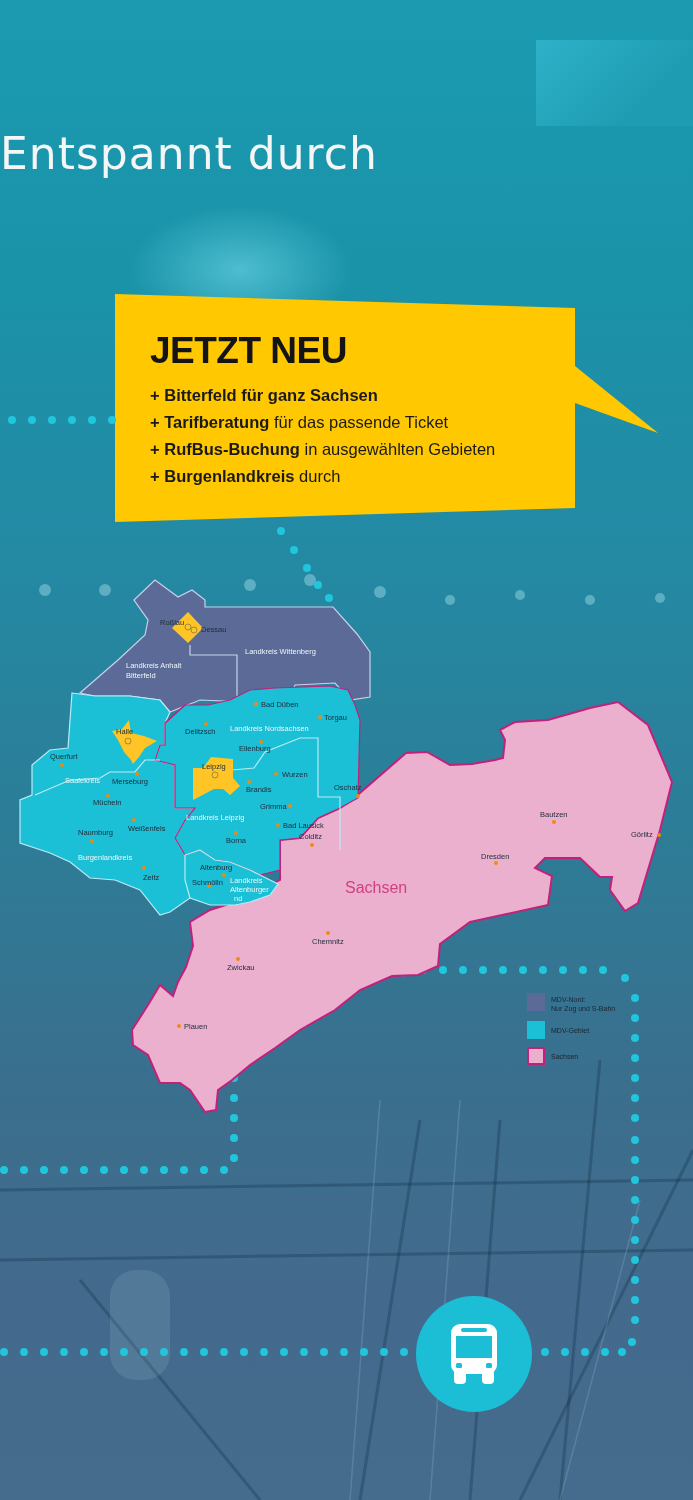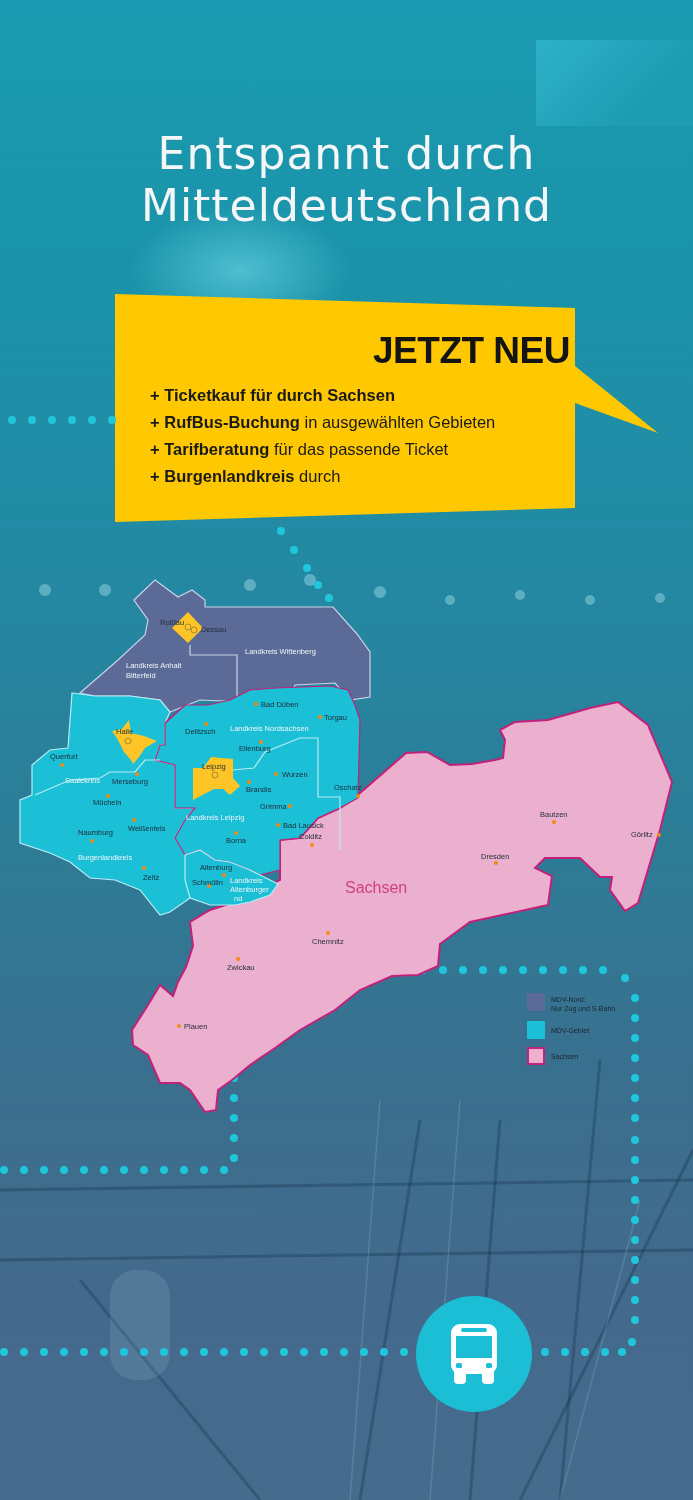--- a/index.html
+++ b/index.html
@@ -11,27 +11,27 @@
   .bg-glow {
     position: absolute; left: 120px; top: 200px; width: 240px; height: 140px;
     background: radial-gradient(ellipse at center, rgba(120,225,240,0.55) 0%, rgba(120,225,240,0) 65%);
   }
   .bg-corner {
     position: absolute; left: 536px; top: 40px; width: 157px; height: 86px;
     background: linear-gradient(135deg, #2eb2c9 0%, #1e9cb2 70%);
   }
   .bg-rails { position: absolute; left: 0; top: 0; width: 693px; height: 1500px; }
   .title {
-    position: absolute; left: 0; top: 128px; width: 693px; text-align: center;
+    position: absolute; left: 0; top: 128px; width: 693px; 
     color: #f4f6f7; font-family: "DejaVu Sans", sans-serif; font-size: 44px; line-height: 52px;
     letter-spacing: 1px; font-weight: normal;
   }
   .bubble { position: absolute; left: 113px; top: 290px; }
   .bubble-content { position: absolute; left: 150px; top: 330px; width: 420px; }
-  .bubble-head { font-family: "Liberation Sans", sans-serif; font-weight: bold; font-size: 37px; color: #141414; letter-spacing: -0.5px; margin: 0 0 10px 8px; text-align: right; }
+  .bubble-head { font-family: "Liberation Sans", sans-serif; font-weight: bold; font-size: 37px; color: #141414; letter-spacing: -0.5px; margin: 0 0 10px 0; }
   .feat { font-family: "Liberation Sans", sans-serif; font-size: 16.5px; color: #1a1a1a; line-height: 27px; white-space: nowrap; }
   .feat b { font-weight: bold; }
   .map { position: absolute; left: 0; top: 0; width: 693px; height: 1500px; }
   .lbl { font-family: "Liberation Sans", sans-serif; font-size: 7.5px; fill: #1f2b3a; }
   .lbl-w { font-family: "Liberation Sans", sans-serif; font-size: 7.5px; fill: #eef6f8; }
   .sachsen-lbl { font-family: "Liberation Sans", sans-serif; font-size: 16px; fill: #d0407f; }
   .legend { position: absolute; left: 527px; top: 993px; }
   .leg-row { display: flex; align-items: flex-start; margin-bottom: 8px; }
   .leg-sw { width: 18px; height: 18px; margin-right: 6px; box-sizing: border-box; flex: none; }
   .leg-txt { font-family: "Liberation Sans", sans-serif; font-size: 7px; color: #1b2530; line-height: 9px; padding-top: 2px; }
@@ -72,31 +72,30 @@
       <circle cx="520" cy="595" r="5"></circle>
         <circle cx="590" cy="600" r="5"></circle>
         <circle cx="660" cy="598" r="5"></circle>
     </g>
   </svg>
   <div class="bg-glow"></div>
   <div class="bg-corner"></div>
 
   <h1 class="title" style="margin:0;">
     <span>Entspannt durch</span><br>
-    <span>Mitteldeutschland</span>
   </h1>
 
   <svg class="bubble" width="560" height="240" viewBox="0 0 560 240">
     <polygon points="2,4 462,18 462,76 545,143 462,113 462,218 2,232" fill="#ffc800"></polygon>
   </svg>
   <div class="bubble-content">
     <div class="bubble-head">JETZT NEU</div>
-    <div class="feat"><b>+ </b><b>Ticketkauf für durch Sachsen</b><span></span></div>
+    <div class="feat"><b>+ </b><b>Bitterfeld für ganz Sachsen</b><span></span></div>
+    <div class="feat"><b>+ </b><b>Tarifberatung</b><span> für das passende Ticket</span></div>
     <div class="feat"><b>+ </b><b>RufBus-Buchung</b><span> in ausgewählten Gebieten</span></div>
-    <div class="feat"><b>+ </b><b>Tarifberatung</b><span> für das passende Ticket</span></div>
     <div class="feat"><b>+ </b><b>Burgenlandkreis</b><span> durch</span></div>
   </div>
 
   <svg class="map" viewBox="0 0 693 1500">
 
     <g>
       <g class="dot">
         <circle cx="12" cy="420" r="4"></circle>
           <circle cx="32" cy="420" r="4"></circle>
           <circle cx="52" cy="420" r="4"></circle>

